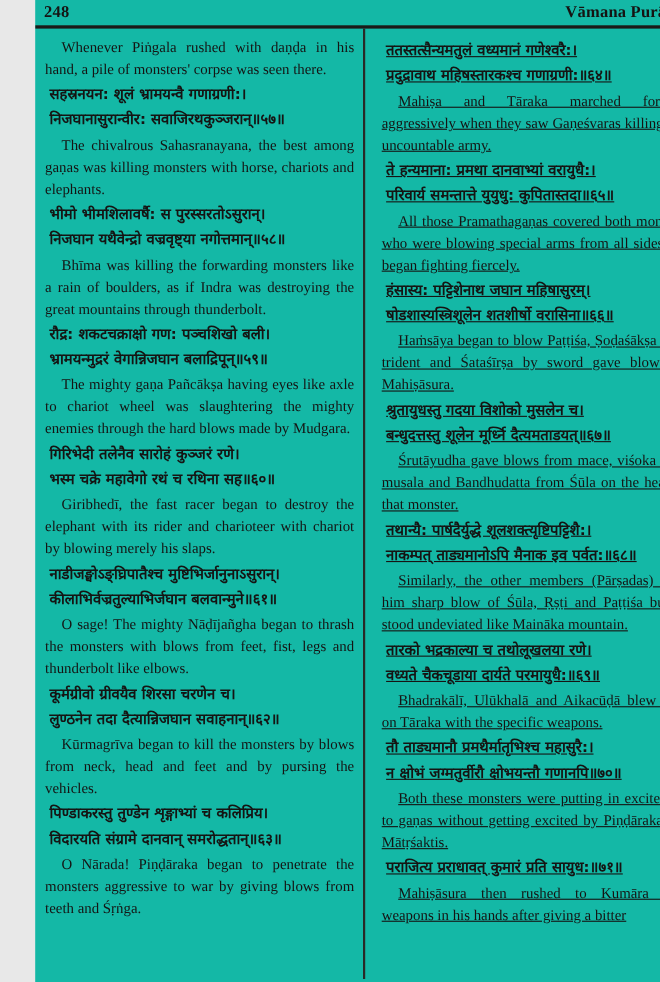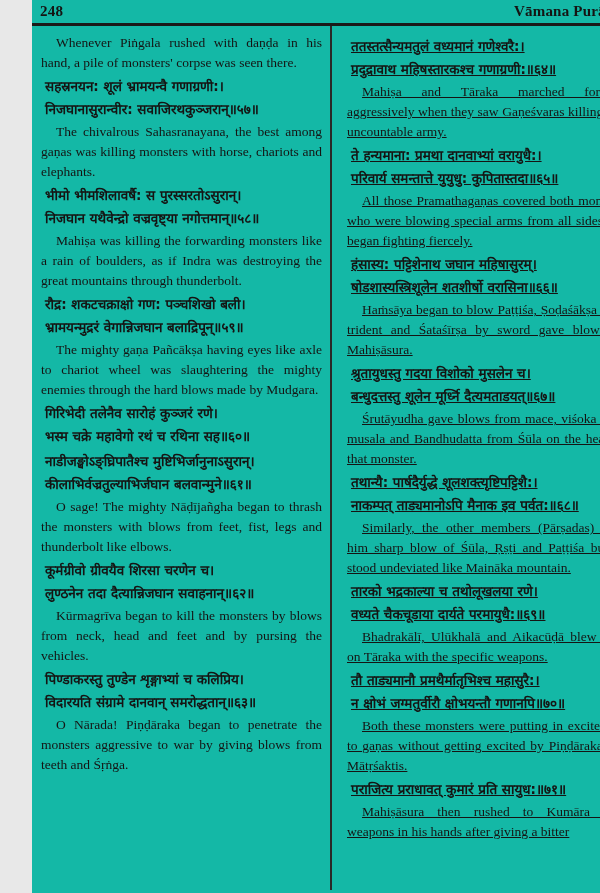--- a/index.html
+++ b/index.html
@@ -66,30 +66,31 @@
         <p class="eng">Whenever Piṅgala rushed with daṇḍa in his hand, a pile of monsters' corpse was seen there.</p>
         <div class="verse">
           <div class="verse-line">सहस्रनयन: शूलं भ्रामयन्वै गणाग्रणी:।</div>
           <div class="verse-line">निजघानासुरान्वीर: सवाजिरथकुञ्जरान्॥५७॥</div>
         </div>
         <p class="eng">The chivalrous Sahasranayana, the best among gaṇas was killing monsters with horse, chariots and elephants.</p>
         <div class="verse">
           <div class="verse-line">भीमो भीमशिलावर्षै: स पुरस्सरतोऽसुरान्।</div>
           <div class="verse-line">निजघान यथैवेन्द्रो वज्रवृष्ट्या नगोत्तमान्॥५८॥</div>
         </div>
-        <p class="eng">Mahiṣa was killing the forwarding monsters like a rain of boulders, as if Indra was destroying the great mountains through thunderbolt.</p>
+        <p class="eng">Bhīma was killing the forwarding monsters like a rain of boulders, as if Indra was destroying the great mountains through thunderbolt.</p>
         <div class="verse">
           <div class="verse-line">रौद्र: शकटचक्राक्षो गण: पञ्चशिखो बली।</div>
           <div class="verse-line">भ्रामयन्मुद्ररं वेगान्निजघान बलाद्रिपून्॥५९॥</div>
         </div>
         <p class="eng">The mighty gaṇa Pañcākṣa having eyes like axle to chariot wheel was slaughtering the mighty enemies through the hard blows made by Mudgara.</p>
         <div class="verse">
           <div class="verse-line">गिरिभेदी तलेनैव सारोहं कुञ्जरं रणे।</div>
           <div class="verse-line">भस्म चक्रे महावेगो रथं च रथिना सह॥६०॥</div>
         </div>
+        <p class="eng">Giribhedī, the fast racer began to destroy the elephant with its rider and charioteer with chariot by blowing merely his slaps.</p>
         <div class="verse">
           <div class="verse-line">नाडीजङ्घोऽङ्घ्रिपातैश्च मुष्टिभिर्जानुनाऽसुरान्।</div>
           <div class="verse-line">कीलाभिर्वज्रतुल्याभिर्जघान बलवान्मुने॥६१॥</div>
         </div>
         <p class="eng">O sage! The mighty Nāḍījañgha began to thrash the monsters with blows from feet, fist, legs and thunderbolt like elbows.</p>
         <div class="verse">
           <div class="verse-line">कूर्मग्रीवो ग्रीवयैव शिरसा चरणेन च।</div>
           <div class="verse-line">लुण्ठनेन तदा दैत्यान्निजघान सवाहनान्॥६२॥</div>
         </div>
         <p class="eng">Kūrmagrīva began to kill the monsters by blows from neck, head and feet and by pursing the vehicles.</p>

